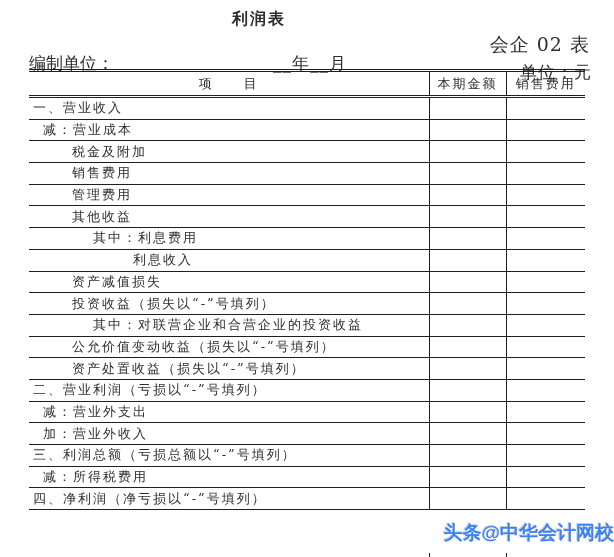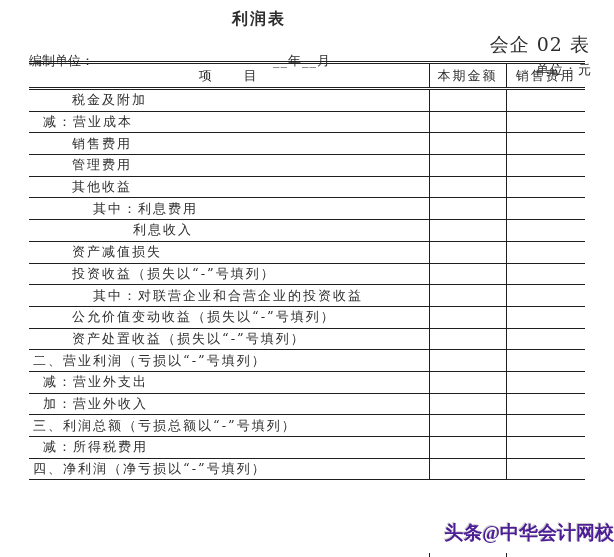--- a/index.html
+++ b/index.html
@@ -15,28 +15,28 @@
     position:absolute; top:9px; left:0; width:518px;
     text-align:center;
     font-size:16px; font-weight:bold; letter-spacing:2px;
   }
   .sheet-code {
     position:absolute; top:32px; right:24px;
     font-size:19px; letter-spacing:1px;
   }
   .meta-row {
     position:absolute; top:52px; left:29px; width:563px; height:17px;
-    font-size:13px;
+    font-size:17px;
   }
   .meta-prepared { position:absolute; left:0; top:0; }
   .meta-date { position:absolute; left:244px; top:0; letter-spacing:1px; }
   .meta-unit { position:absolute; right:0; top:9px; letter-spacing:1px; }
 
   table.stmt {
-    position:absolute; top:61px; left:29px;
+    position:absolute; top:69px; left:29px;
     width:556px;
     border-collapse:collapse;
     table-layout:fixed;
   }
   col.c-item   { width:400px; }
   col.c-cur    { width:77px;  }
   col.c-prior  { width:79px;  }
   table.stmt th {
     border-top:3px double #1f1f1f;
     border-bottom:3px double #1f1f1f;
@@ -68,23 +68,23 @@
 
   .tail-line {
     position:absolute; width:1px; height:4px; top:553px;
     background:#1f1f1f;
   }
   .tail-line.sep1 { left:429px; }
   .tail-line.sep2 { left:506px; }
 
   .watermark {
     position:absolute; top:520px; right:0px;
-    font-family:Liberation Serif, serif;
+    font-family:Liberation Sans, sans-serif;
     font-size:19px; font-weight:bold;
-    color:#4c1d95;
+    color:#3b82f6;
     letter-spacing:0px;
     text-shadow:1px 1px 0 rgba(255,255,255,0.95), -1px -1px 0 rgba(110,110,110,0.35);
     white-space:nowrap;
   }
 </style>
 </head>
 <body>
 
 <div class="page">
 
@@ -106,26 +106,31 @@
     </colgroup>
     <thead>
       <tr>
         <th class="item">项　　目</th>
         <th class="amount">本期金额</th>
         <th class="amount">销售费用</th>
       </tr>
     </thead>
     <tbody id="stmt-rows">
         <tr>
+          <td class="item indent-0">一、营业收入</td>
+          <td class="amount"></td>
+          <td class="amount"></td>
+        </tr>
+        <tr>
+          <td class="item indent-1">减：营业成本</td>
+          <td class="amount"></td>
+          <td class="amount"></td>
+        </tr>
+        <tr>
           <td class="item indent-2">税金及附加</td>
-          <td class="amount"></td>
-          <td class="amount"></td>
-        </tr>
-        <tr>
-          <td class="item indent-1">减：营业成本</td>
           <td class="amount"></td>
           <td class="amount"></td>
         </tr>
         <tr>
           <td class="item indent-2">销售费用</td>
           <td class="amount"></td>
           <td class="amount"></td>
         </tr>
         <tr>
           <td class="item indent-2">管理费用</td>

